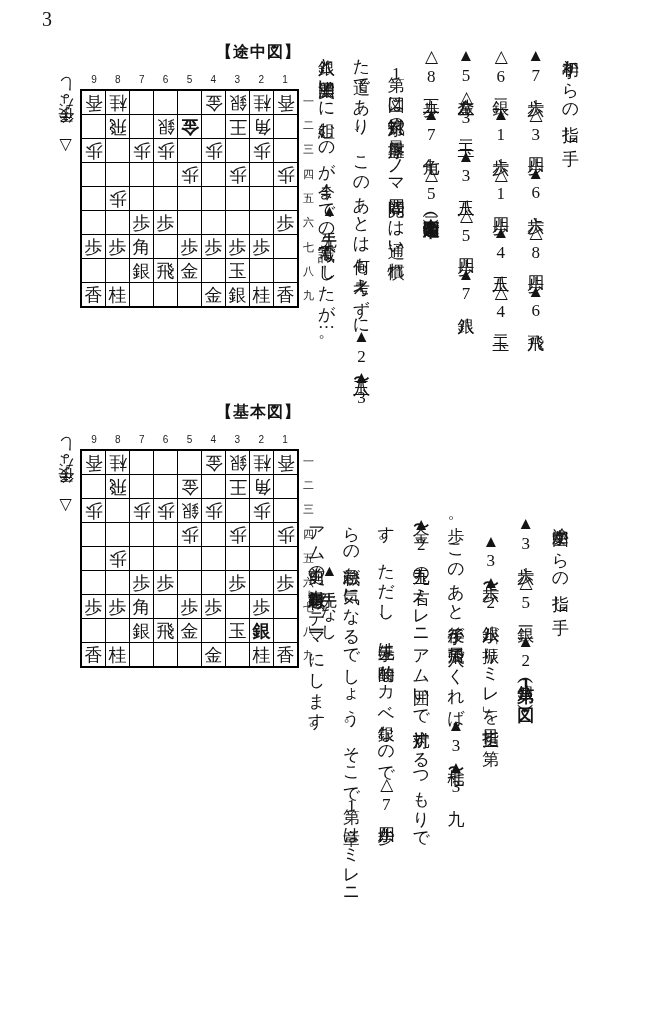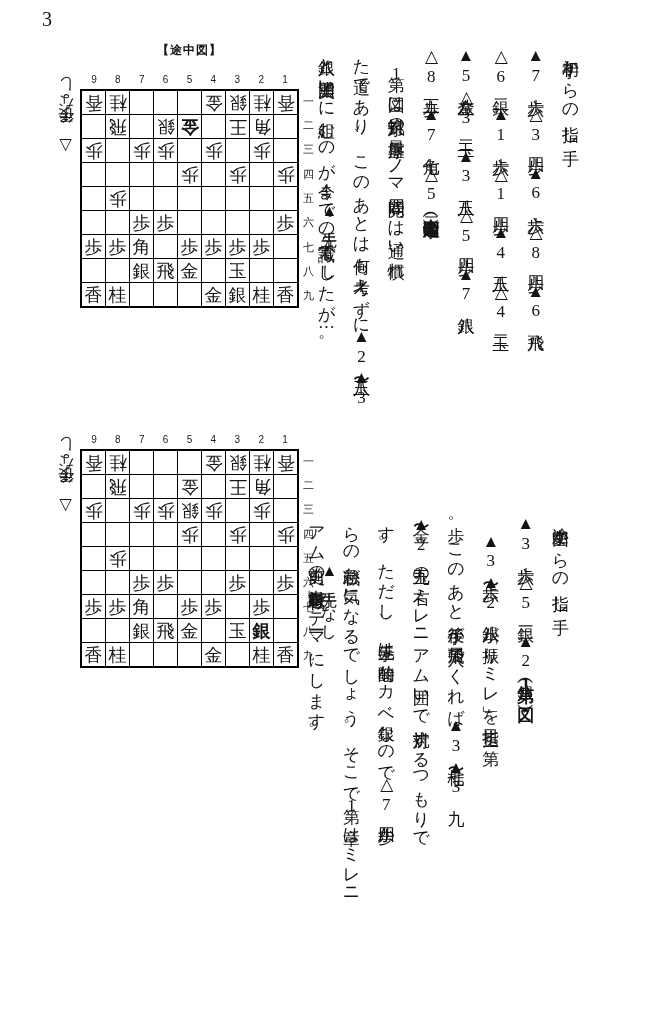--- a/index.html
+++ b/index.html
@@ -19,23 +19,23 @@
   .section-top    { top:46px;  height:460px; }
   .section-bottom { top:514px; height:500px; }
   .col { line-height:2.05; }
   .col.heading { padding-block-start:14px; letter-spacing:0.1em; }
   .section-bottom .col.heading { padding-block-start:24px; }
   .ref { font-weight:bold; }
 
   
   .diagram { position:absolute; left:50px; width:300px; height:290px; }
   .diagram-title {
-    position:absolute; left:28px; top:0; width:223px; text-align:center;
+    position:absolute; left:28px; top:0; width:223px; text-align:right;
     font-family:"Liberation Sans","DejaVu Sans",sans-serif; font-weight:bold;
-    font-size:12px; letter-spacing:1px;
+    font-size:16px; letter-spacing:1px;
   }
   .file-labels {
     position:absolute; left:32px; top:32px; width:215px;
     display:grid; grid-template-columns:repeat(9,1fr); text-align:center;
     font-family:"Liberation Sans","DejaVu Sans",sans-serif; font-size:10px; color:#222;
   }
   .board {
     position:absolute; left:30px; top:47px;
     display:grid; grid-template-columns:repeat(9,23px); grid-template-rows:repeat(9,23px);
     gap:1px; background:#000; border:2px solid #000;
@@ -251,20 +251,21 @@
         <div>六</div>
         <div>七</div>
         <div>八</div>
         <div>九</div>
       </div>
     <div class="gote-label">△後手　なし</div>
     <div class="sente-label">▲先手　なし</div>
   </div>
 
   <div class="diagram" style="top:402px">
+    <div class="diagram-title">【基本図】</div>
     <div class="file-labels">
         <div>9</div>
         <div>8</div>
         <div>7</div>
         <div>6</div>
         <div>5</div>
         <div>4</div>
         <div>3</div>
         <div>2</div>
         <div>1</div>

